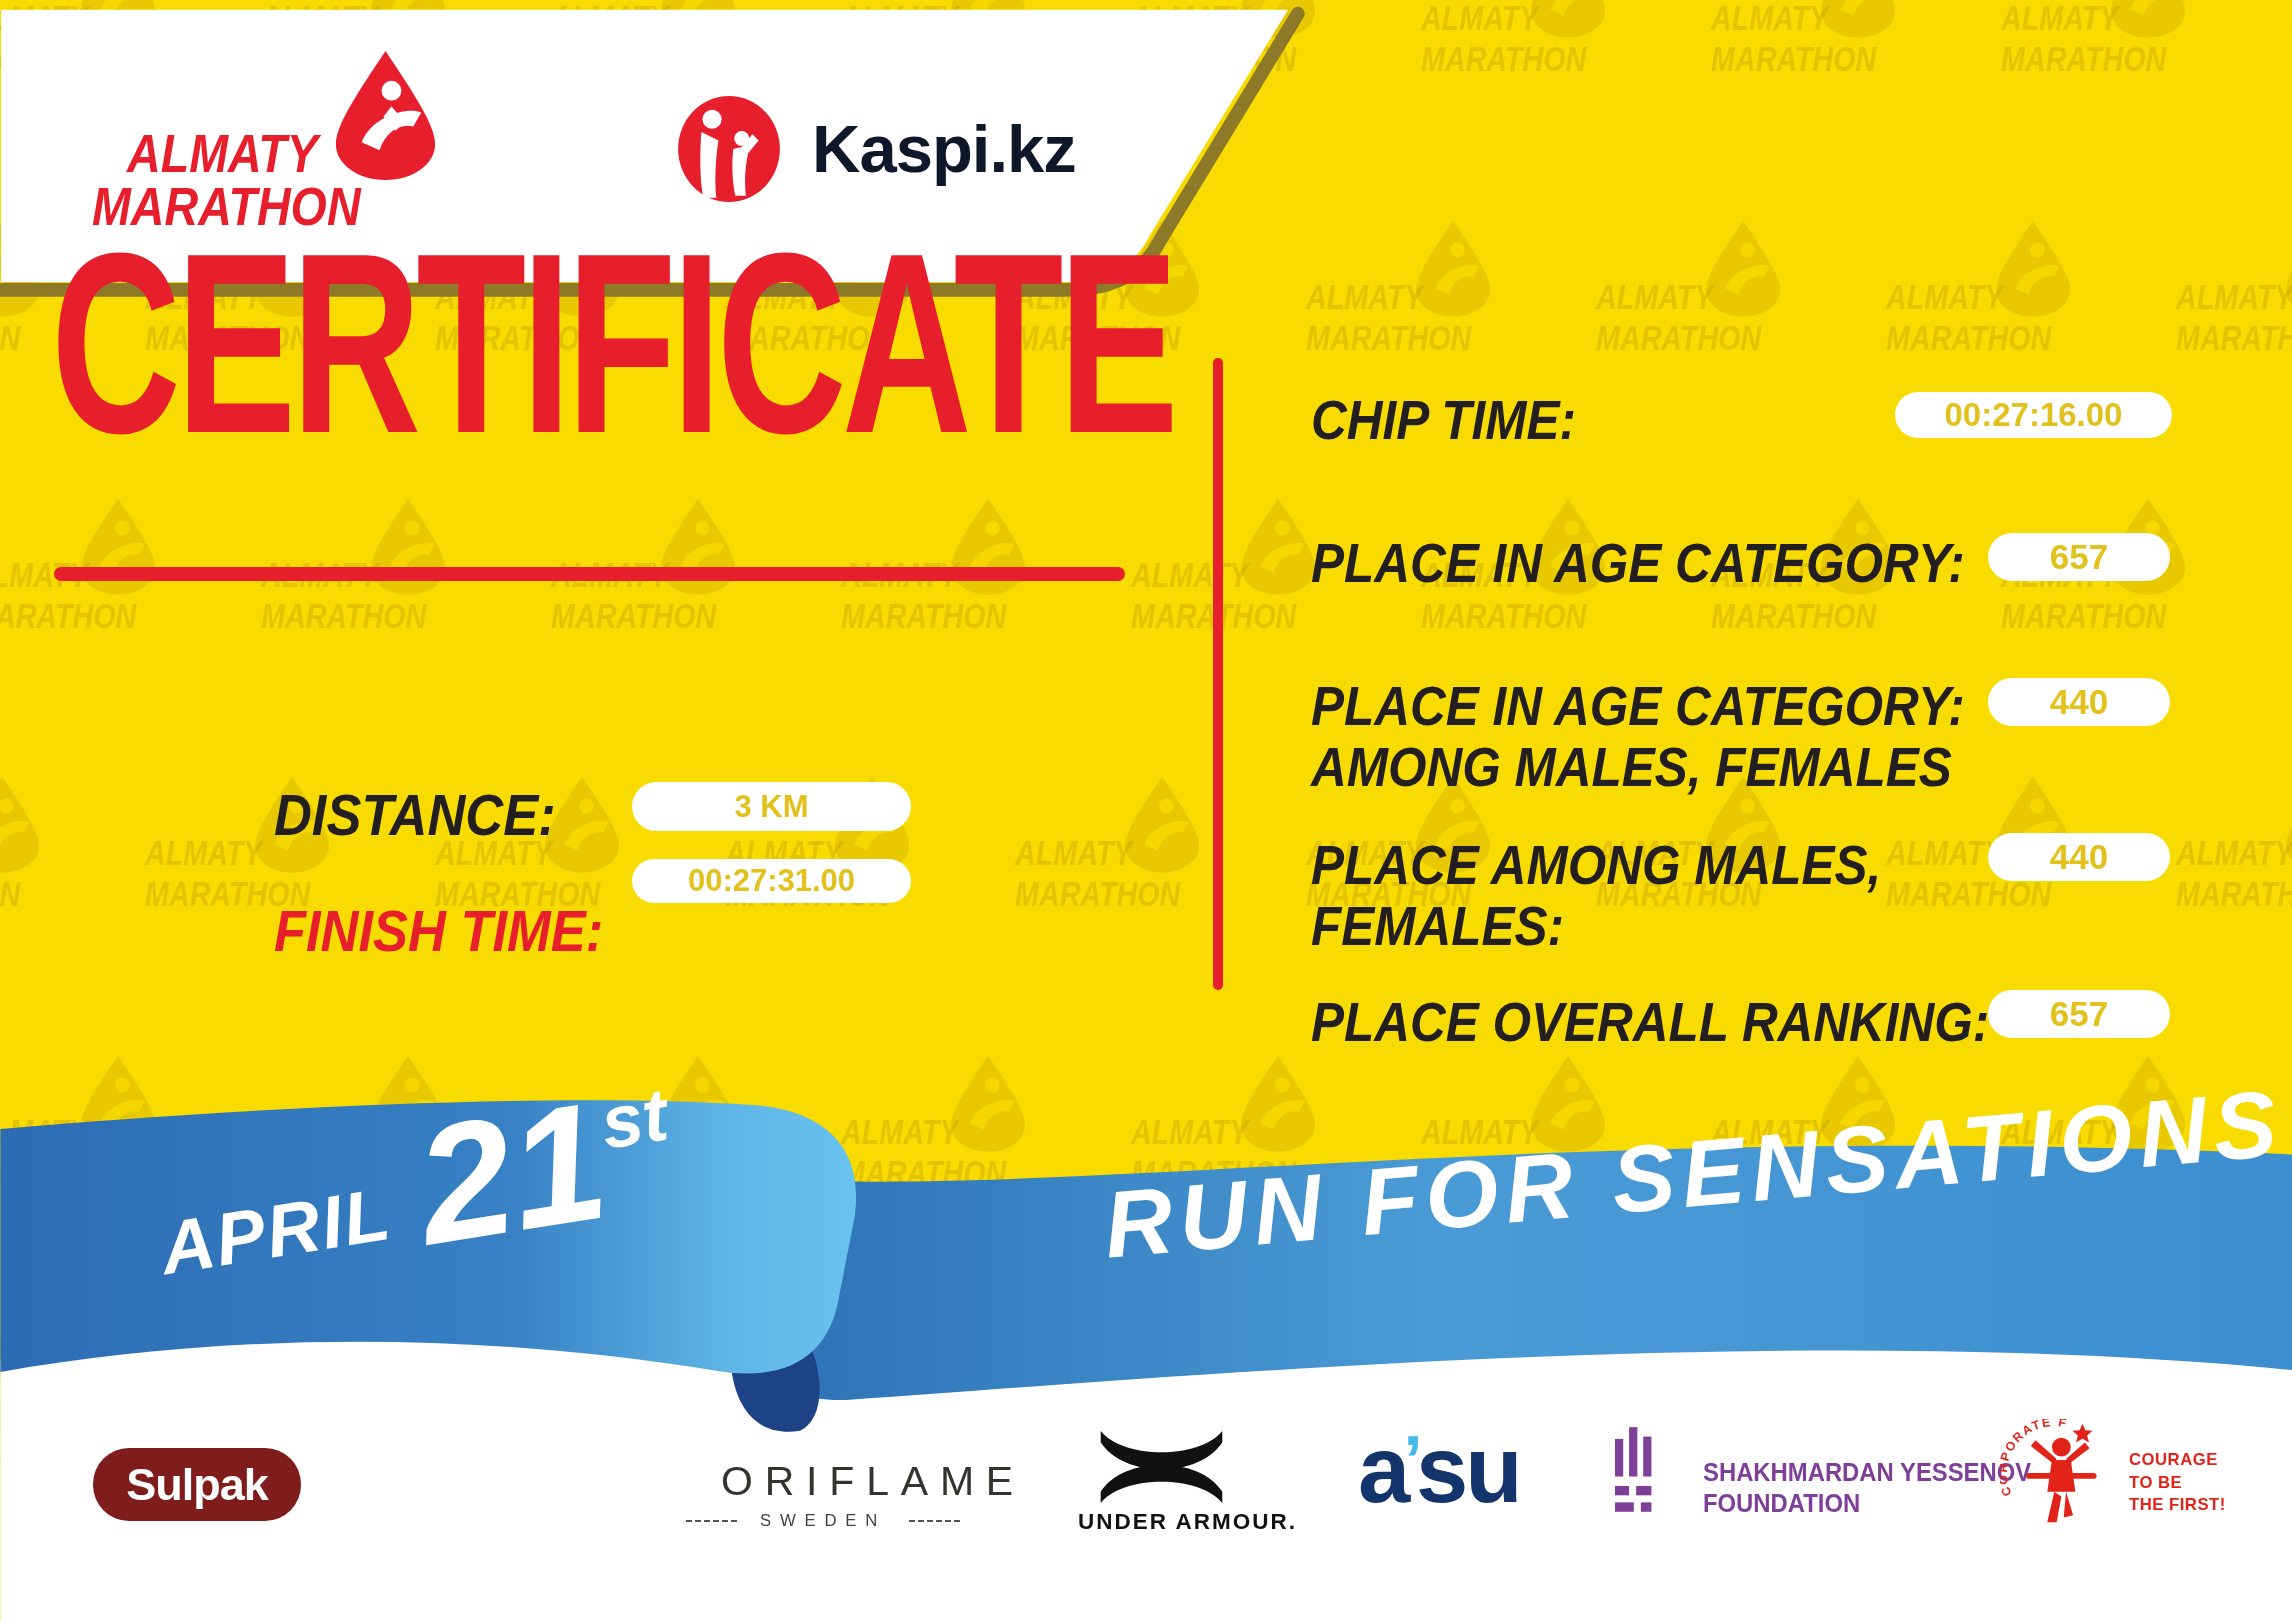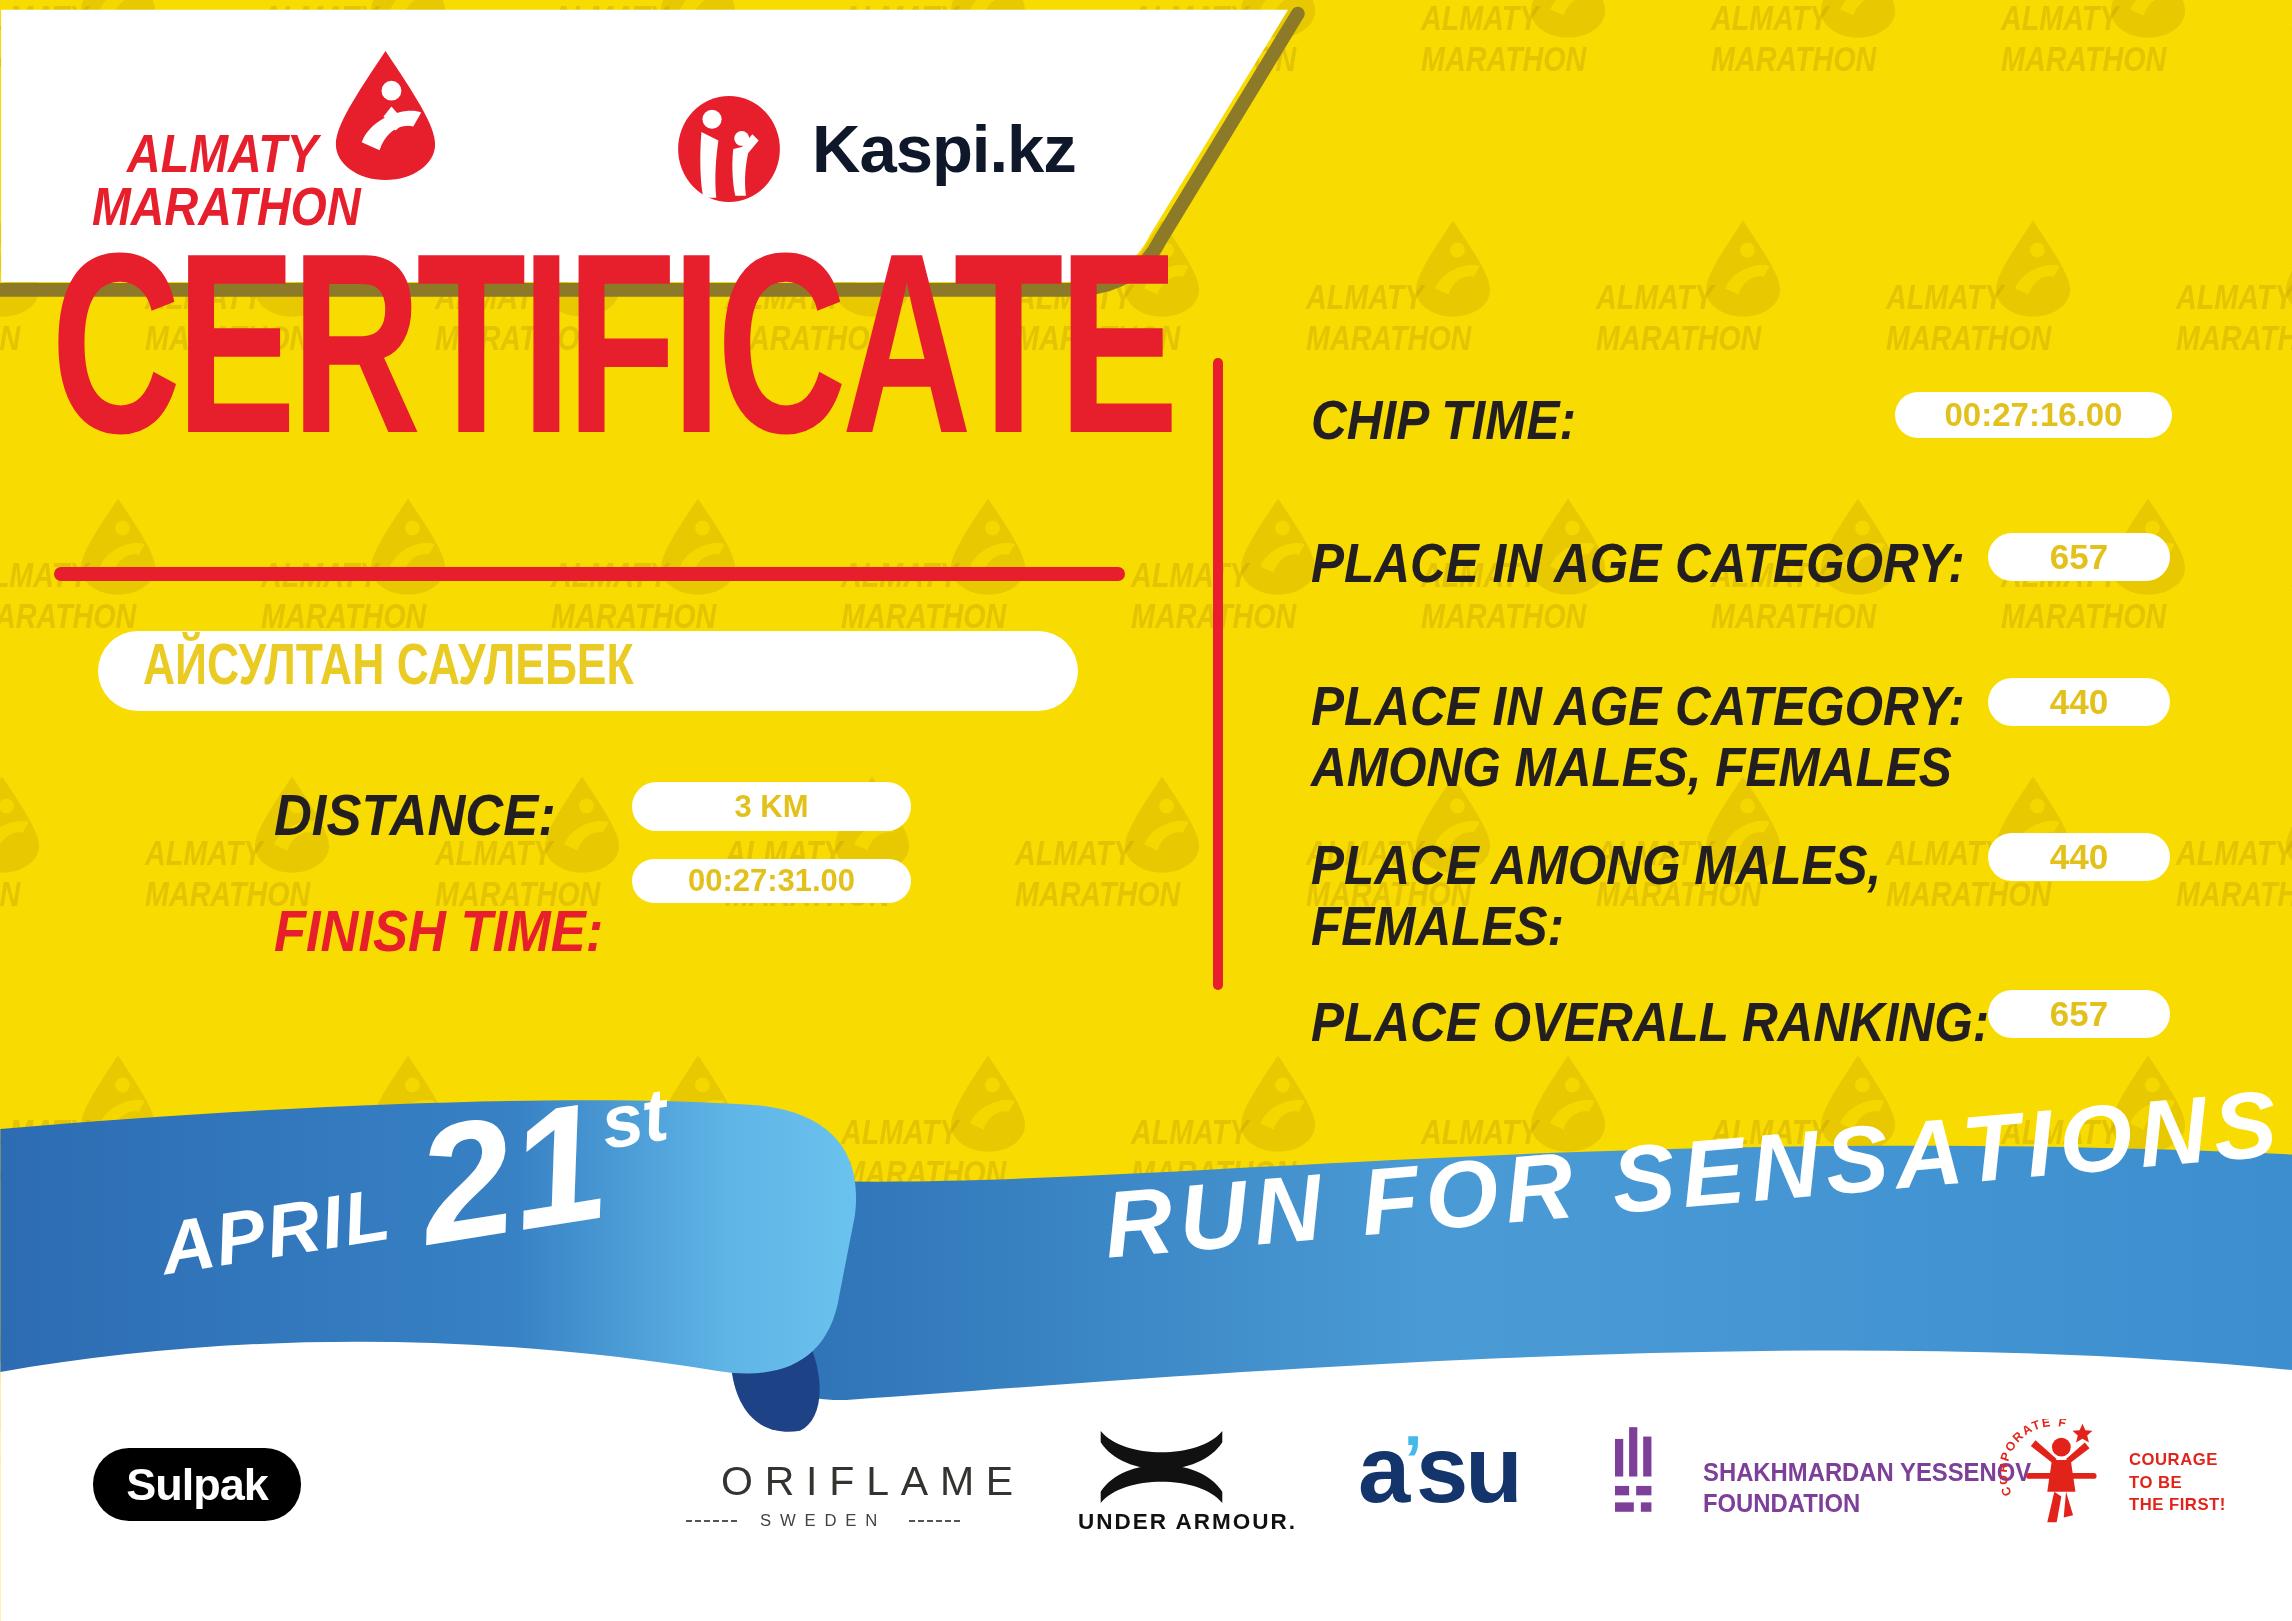--- a/index.html
+++ b/index.html
@@ -77,21 +77,21 @@
       transform:rotate(-9deg);transform-origin:left top;display:flex;align-items:flex-start;}
   .date-month{font:italic 800 74px "Liberation Sans",sans-serif;margin-top:61px;margin-right:33px;letter-spacing:2px;}
   .date-day{font:italic 800 167px "Liberation Sans",sans-serif;line-height:1;}
   .date-suffix{font:italic 800 74px "Liberation Sans",sans-serif;margin-top:5.9px;margin-left:3.9px;}
   .slogan{position:absolute;left:1100px;top:1172px;z-index:3;color:#fff;
       font:italic 800 94px "Liberation Sans",sans-serif;letter-spacing:6.9px;
       transform:rotate(-5deg);transform-origin:left top;white-space:nowrap;}
 
   
   .sp{position:absolute;z-index:3;}
-  .sulpak{left:93px;top:1448px;width:208px;height:73px;background:#000000;
+  .sulpak{left:93px;top:1448px;width:208px;height:73px;background:#7f1d1d;
       border-radius:36px;display:flex;align-items:center;justify-content:center;}
   .sulpak span{color:#fff;font:800 45px "Liberation Sans",sans-serif;letter-spacing:-1px;}
   .sanofi{left:420px;top:1421px;width:167px;text-align:center;}
   .sanofi-name{color:#27327D;font:700 30px "Liberation Sans",sans-serif;letter-spacing:3.9px;margin-top:2px;}
   .sanofi-tag{color:#2D55A5;font:italic 700 25.5px "DejaVu Serif",serif;margin-top:2px;white-space:nowrap;}
   .oriflame{left:686px;top:1458px;width:274px;text-align:center;color:#33332F;}
   .or-name{font:400 41px "Liberation Sans",sans-serif;letter-spacing:11.8px;white-space:nowrap;margin-left:35px;}
   .or-sub{display:flex;align-items:center;gap:23px;margin-top:5.9px;}
   .or-sub .dash{flex:1;border-top:2px dashed #55554f;}
   .or-sub span{font:400 16.7px "Liberation Sans",sans-serif;letter-spacing:8.8px;color:#44443e;}
@@ -660,23 +660,20 @@
     <circle cx="34" cy="22" r="9" fill="#fff"></circle>
     <path d="M24,34 C22,58 23,84 26,96 L38,96 C36,76 38,56 40,42 Z" fill="#fff"></path>
     <circle cx="62" cy="40" r="7" fill="#fff"></circle>
     <path d="M54,50 C52,68 54,86 56,94 L66,94 C64,78 66,64 68,54 L78,42 L72,36 L62,48 Z" fill="#fff"></path>
   </svg>
   <div class="kaspi-text">Kaspi.kz</div>
 
   <div class="cert-title">CERTIFICATE</div>
   <div class="cert-underline"></div>
 
-  <div class="name-pill">
-    <div class="name-text">АЙСУЛТАН САУЛЕБЕК</div>
-  </div>
 
   <div class="flabel dark lab-dist">DISTANCE:</div>
   <div class="vpill pill-dist">
     <span>3 KM</span>
   </div>
   <div class="flabel red lab-fin">FINISH TIME:</div>
   <div class="vpill pill-fin">
     <span>00:27:31.00</span>
   </div>
 

